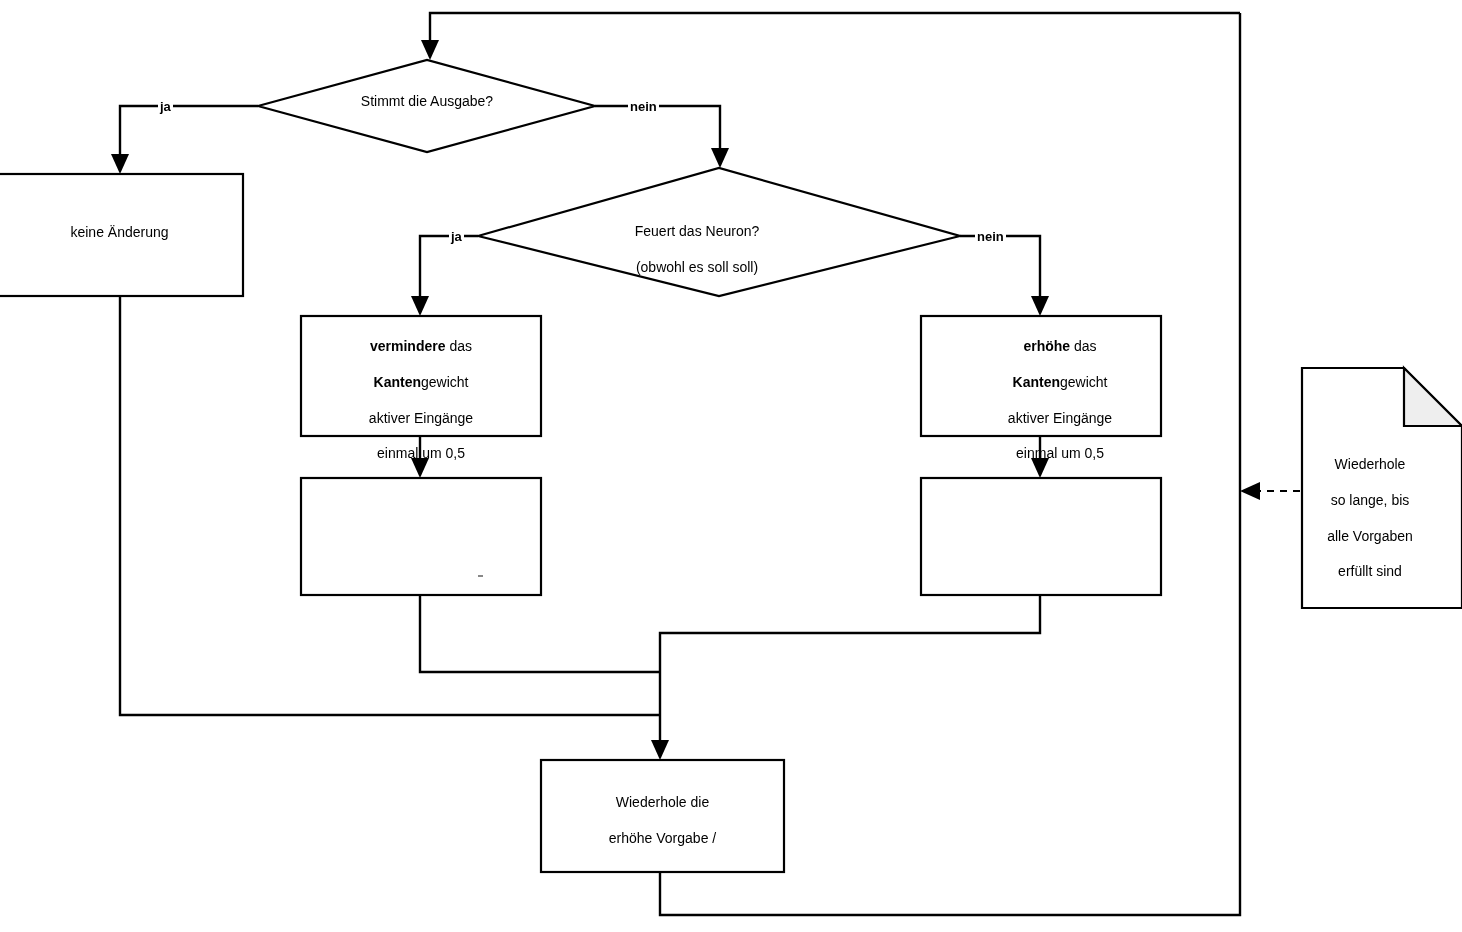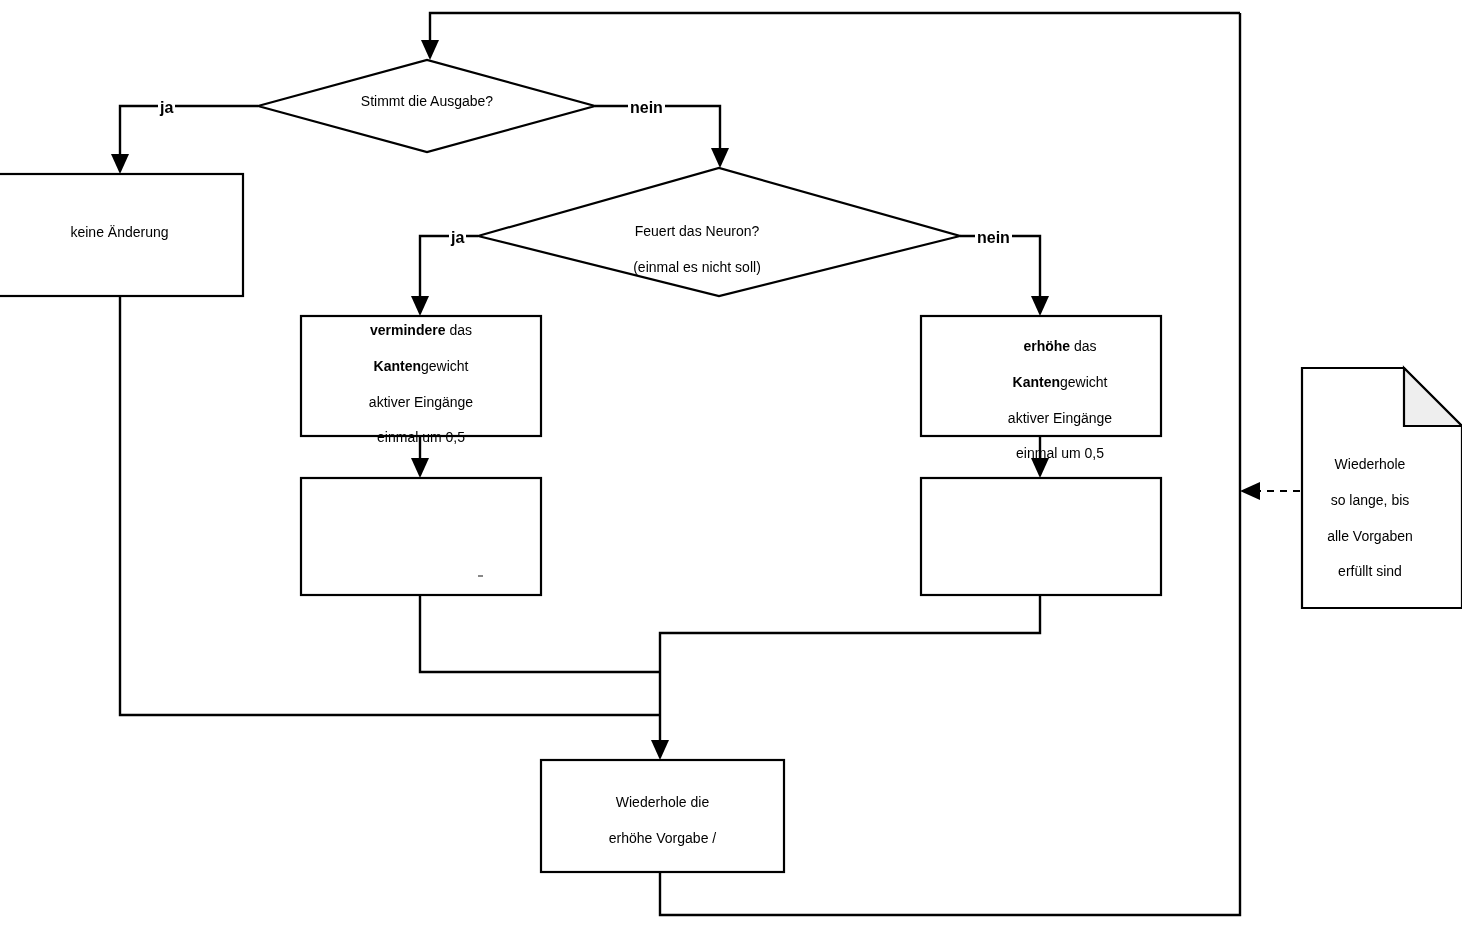--- a/index.html
+++ b/index.html
@@ -53,21 +53,21 @@
     font-family: "Liberation Sans", sans-serif;
     color: #000000;
     line-height: 1.28;
     text-align: center;
     white-space: pre-line;
   }
   .node-text {
     font-size: 14px;
   }
   .branch-label {
-    font-size: 16px;
+    font-size: 13px;
     font-weight: bold;
     background: #ffffff;
     padding: 0 2px;
     line-height: 1;
   }
   .artifact {
     position: absolute;
     width: 5px;
     height: 2px;
     background: #888888;
@@ -133,26 +133,26 @@
 
     <path class="shape-stroke" d="M 1302 368 L 1404 368 L 1462 426 L 1462 608 L 1302 608 Z"></path>
     <path class="fold" d="M 1404 368 L 1462 426 L 1404 426 Z"></path>
 
   </svg>
 
   <div class="lbl node-text" style="left:258px; top:93px; width:338px;">Stimmt die Ausgabe?</div>
 
   <div class="lbl node-text" style="left:456px; top:205px; width:482px;">
     <div>Feuert das Neuron?</div>
-    <div>(einmal es nicht soll)</div>
+    <div>(obwohl es soll soll)</div>
   </div>
 
   <div class="lbl node-text" style="left:-4px; top:224px; width:247px;">keine Änderung</div>
 
-  <div class="lbl node-text" style="left:301px; top:304px; width:240px;">
+  <div class="lbl node-text" style="left:301px; top:320px; width:240px;">
     <div><b>vermindere</b><span> das</span></div>
     <div><b>Kanten</b><span>gewicht</span></div>
     <div>aktiver Eingänge</div>
     <div>einmal um 0,5</div>
   </div>
 
   <div class="lbl node-text" style="left:940px; top:320px; width:240px;">
     <div><b>erhöhe</b><span> das</span></div>
     <div><b>Kanten</b><span>gewicht</span></div>
     <div>aktiver Eingänge</div>

